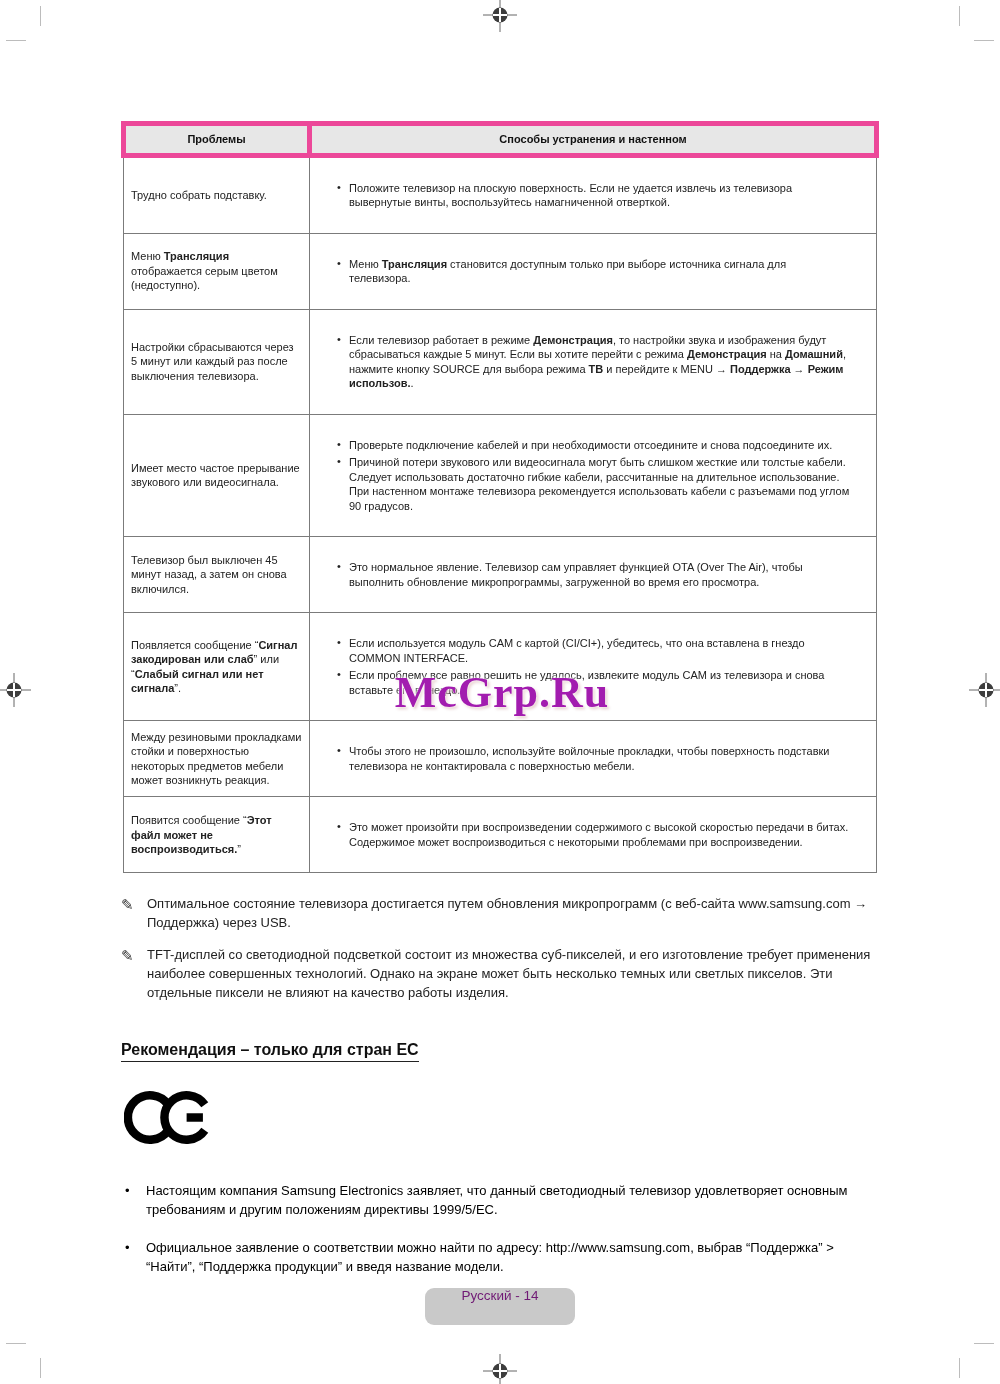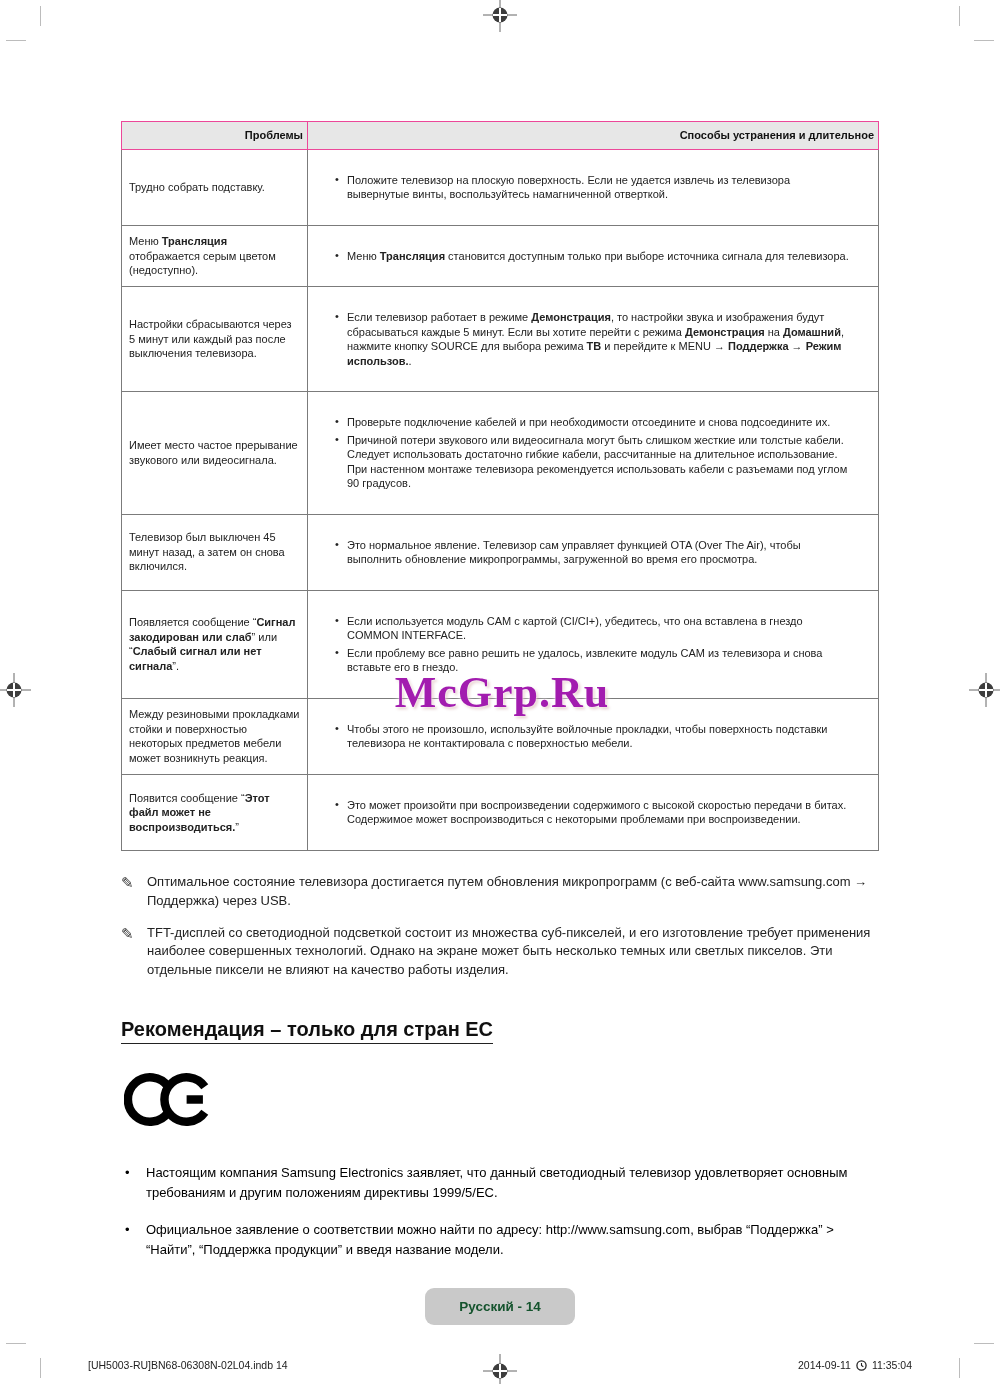--- a/index.html
+++ b/index.html
@@ -10,55 +10,55 @@
   }
   
   .trim { position:absolute; background:#bcbcbc; }
   .trim.v { width:1px; height:20px; }
   .trim.h { width:20px; height:1px; }
   .regmark { position:absolute; width:34px; height:34px; transform:translate(-50%,-50%); }
   
   .content { position:absolute; left:121px; top:121px; width:758px; }
   table.trouble { width:100%; border-collapse:collapse; font-size:11px; line-height:1.32; color:#222; }
   table.trouble th {
-    background:#e7e7e7; border:1px solid #ec4899; font-size:11px;
-    padding:6px 4px; text-align:right; font-weight:bold; color:#111;
+    background:#e7e7e7; border:5px solid #ec4899; font-size:11px;
+    padding:6px 4px; text-align:center; font-weight:bold; color:#111;
   }
   table.trouble td { border:1px solid #7b7b7b; vertical-align:middle; }
   td.cell-problem { width:186px; padding:8px 7px; }
   td.cell-solution { padding:7px 10px; }
   ul.bullet-list { margin:16px; padding:0; list-style:none; }
   li.bullet-item { position:relative; padding-left:13px; margin:3px 0; }
   li.bullet-item::before { content:"•"; position:absolute; left:1px; top:-1px; }
   b { font-weight:bold; }
   
   .notes { margin-top:22px; }
   .note { display:flex; gap:8px; margin-bottom:13px; font-size:13px; line-height:1.45; color:#222; }
   .note-icon { flex:0 0 18px; font-size:15px; color:#333; line-height:1.3; }
   .note-text { flex:1; }
   
-  .eu-title { margin:38px 0 0 0; font-size:20px; font-weight:bold; color:#101010; }
+  .eu-title { margin:38px 0 0 0; font-size:16px; font-weight:bold; color:#101010; }
   .eu-title .u { display:inline-block; border-bottom:1.5px solid #222; padding-bottom:2px; }
   .ce { margin-top:28px; margin-left:3px; }
   ul.eu-bullets { margin:32px 0 0 0; padding:0; list-style:none; font-size:13px; line-height:1.5; color:#000000; }
   li.eu-bullet { position:relative; padding-left:25px; margin-bottom:18px; }
   li.eu-bullet::before { content:"•"; position:absolute; left:4px; top:0; }
   
   .watermark {
     position:absolute; left:502px; top:692px; transform:translate(-50%,-50%);
     font-family:"Liberation Serif", serif; font-weight:bold; font-size:44px;
     letter-spacing:1px; white-space:nowrap; z-index:5;
     text-shadow:0 0 6px rgba(255,255,255,.95), 0 0 2px rgba(255,255,255,.9), 2px 2px 3px rgba(130,0,0,.25);
   }
   
   .footer-tab {
     position:absolute; left:500px; top:1288px; transform:translateX(-50%);
     width:150px; height:37px; background:#c9c9c9; border-radius:9px;
-    display:flex; align-items:center; justify-content:center;
-    font-size:13.5px; font-weight:bold; color:#14532d;
+    display:flex; justify-content:center;
+    font-size:13.5px; font-weight:normal; color:#701a75;
   }
   .meta {
     position:absolute; left:88px; right:88px; top:1359px;
     display:flex; justify-content:space-between; align-items:center;
     font-size:10.5px; color:#222;
   }
   .meta-right { display:flex; align-items:center; gap:5px; }
 </style>
 </head>
 <body>
@@ -110,21 +110,21 @@
         <line x1="17" y1="10" x2="17" y2="24" stroke="#fff" stroke-width="2"></line>
       </svg>
   </div>
 
   <div class="content">
 
     <table class="trouble">
       <thead>
         <tr>
           <th>Проблемы</th>
-          <th>Способы устранения и длительное</th>
+          <th>Способы устранения и настенном</th>
         </tr>
       </thead>
       <tbody id="trouble-rows">
           <tr class="trouble-row">
             <td class="cell-problem"><span>Трудно собрать подставку.</span></td>
             <td class="cell-solution">
               <ul class="bullet-list">
                 <li class="bullet-item"><span>Положите телевизор на плоскую поверхность. Если не удается извлечь из телевизора вывернутые винты, воспользуйтесь намагниченной отверткой.</span></li>
               </ul>
             </td>
@@ -216,27 +216,14 @@
         <li class="eu-bullet"><span>Официальное заявление о соответствии можно найти по адресу: http://www.samsung.com, выбрав “Поддержка” &gt; “Найти”, “Поддержка продукции” и введя название модели.</span></li>
       </ul>
   </div>
 
   <div class="watermark" style="color: #a21caf;">McGrp.Ru</div>
 
   <div class="footer-tab">
     <span>Русский - 14</span>
   </div>
 
-  <div class="meta">
-    <span>[UH5003-RU]BN68-06308N-02L04.indb   14</span>
-    <span class="meta-right">
-      <span>2014-09-11</span>
-      <span style="display:inline-flex;">
-        <svg viewBox="0 0 12 12" width="11" height="11">
-            <circle cx="6" cy="6" r="5" fill="none" stroke="#222" stroke-width="1.4"></circle>
-            <path d="M6 3.2 V6 L8 7.4" fill="none" stroke="#222" stroke-width="1.2"></path>
-          </svg>
-      </span>
-      <span>11:35:04</span>
-    </span>
-  </div>
 
 </div>
 
 </body></html>

